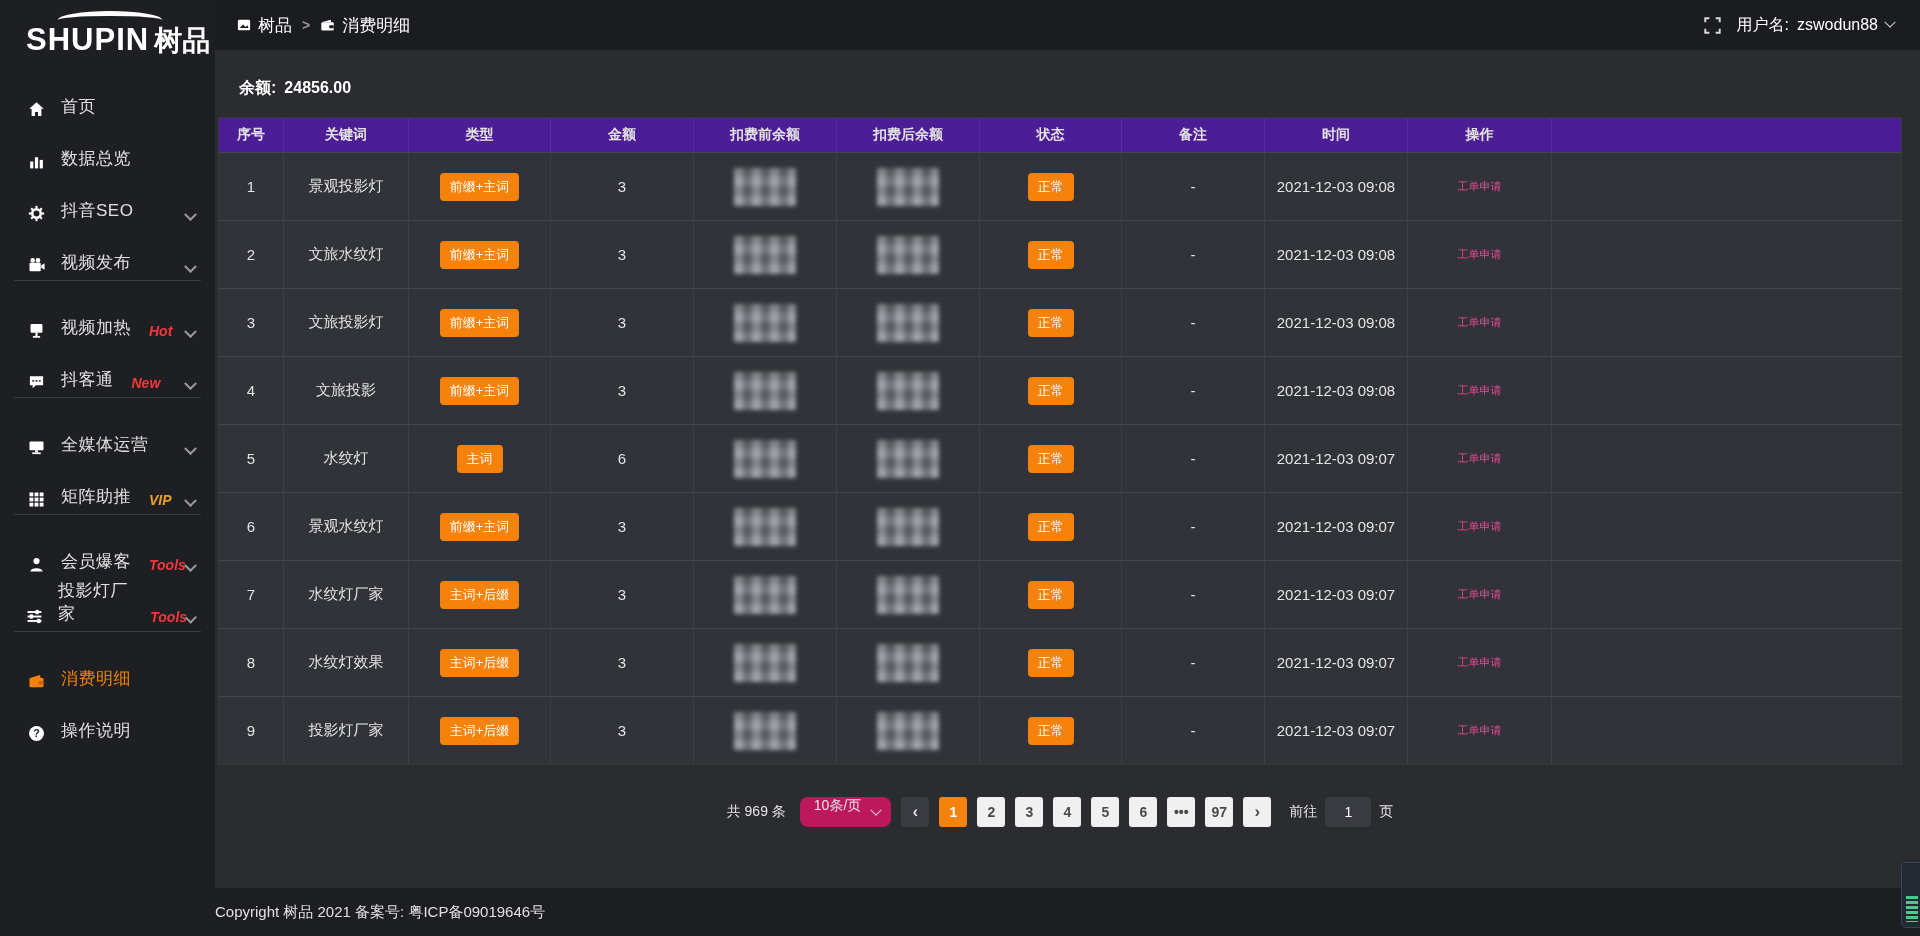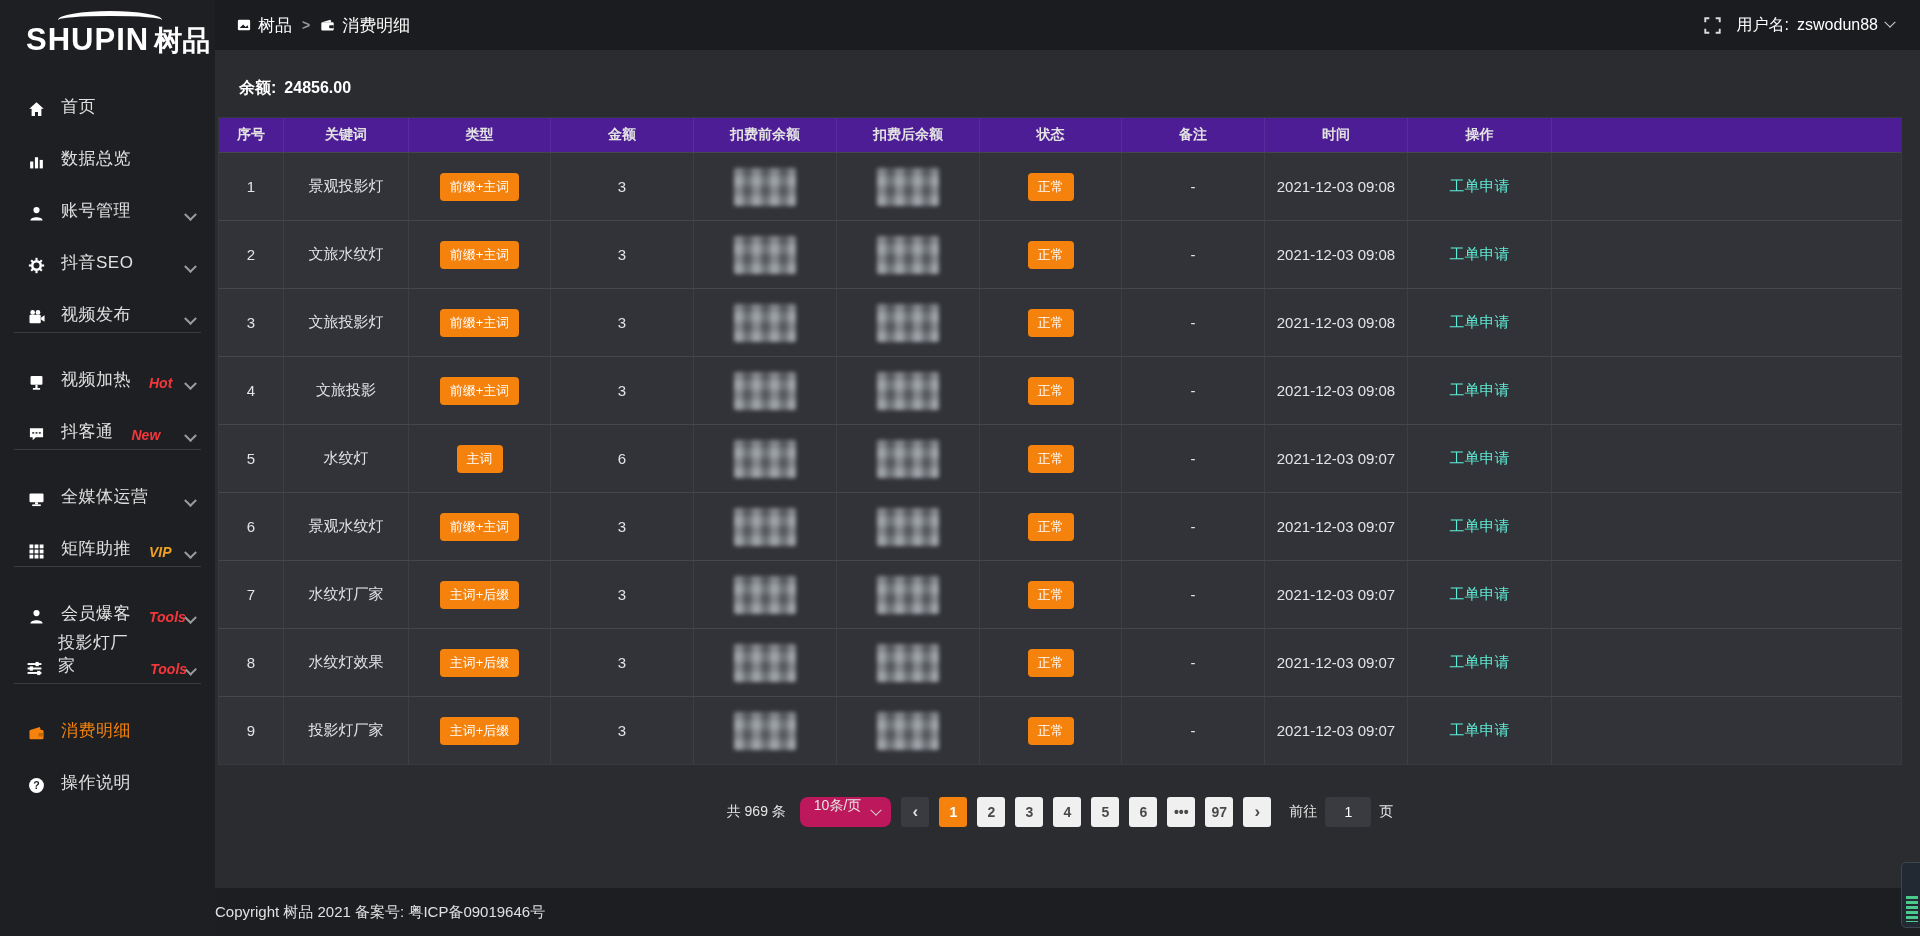--- a/index.html
+++ b/index.html
@@ -57,21 +57,21 @@
         border-right:1px solid rgba(255,255,255,0.06); }
   .c0{width:65px;} .c1{width:125px;} .c2{width:142px;} .c3{width:143px;} .c4{width:143px;}
   .c5{width:143px;} .c6{width:142px;} .c7{width:143px;} .c8{width:143px;} .c9{width:144px;}
   .cfill{ flex:1; border-right:none; }
   .badge { background:#f5820d; color:#fff; font-size:13px; padding:5px 10px; border-radius:4px;
            white-space:nowrap; }
   .blur-block { width:62px; height:38px; border-radius:2px; opacity:.85; filter:blur(2px);
     background:
       repeating-linear-gradient(90deg, rgba(255,255,255,.22) 0 9px, rgba(0,0,0,.18) 9px 18px),
       repeating-linear-gradient(0deg, #9aa0a6 0 10px, #75797e 10px 20px); }
-  .action-link { color:#5eead4; font-size:15px; cursor:pointer; }
+  .action-link { color:#ec4899; font-size:11px; cursor:pointer; }
 
   
   .pagination { margin-top:32px; display:flex; align-items:center; justify-content:center;
                 gap:10px; font-size:14px; color:#e6e6e6; }
   .pg-total { margin-right:4px;text-align:right; }
   .pg-size { position:relative; background:#be185d; border-radius:8px; height:30px;
              padding:0 30px 0 14px; display:flex; cursor:pointer; }
   .pg-size .chev-sm { position:absolute; right:11px; top:12px; }
   .pg-btn { min-width:28px; height:30px; border-radius:3px; display:flex; align-items:center;
             justify-content:center; font-size:14px; cursor:pointer; padding:0 4px; }
@@ -119,30 +119,20 @@
       <span class="icon">
         <svg width="17" height="17" viewBox="0 0 16 16">
             <rect x="2" y="8" width="3" height="6.5" fill="#fff"></rect>
             <rect x="6.5" y="4" width="3" height="10.5" fill="#fff"></rect>
             <rect x="11" y="6.5" width="3" height="8" fill="#fff"></rect>
           </svg>
       </span>
       <span class="lbl">数据总览</span>
     </div>
 
-    <div class="side-item">
-      <span class="icon">
-        <svg width="17" height="17" viewBox="0 0 16 16">
-            <circle cx="8" cy="4.8" r="2.9" fill="#fff"></circle>
-            <path d="M2.3 14.6 C2.3 10.6 13.7 10.6 13.7 14.6 Z" fill="#fff"></path>
-          </svg>
-      </span>
-      <span class="lbl">账号管理</span>
-      <span class="chev"></span>
-    </div>
 
     <div class="side-item">
       <span class="icon">
         <svg width="17" height="17" viewBox="0 0 16 16">
             <g stroke="#fff" stroke-width="2">
               <line x1="8" y1="0.8" x2="8" y2="3"></line>
               <line x1="8" y1="13" x2="8" y2="15.2"></line>
               <line x1="0.8" y1="8" x2="3" y2="8"></line>
               <line x1="13" y1="8" x2="15.2" y2="8"></line>
               <line x1="3" y1="3" x2="4.6" y2="4.6"></line>

